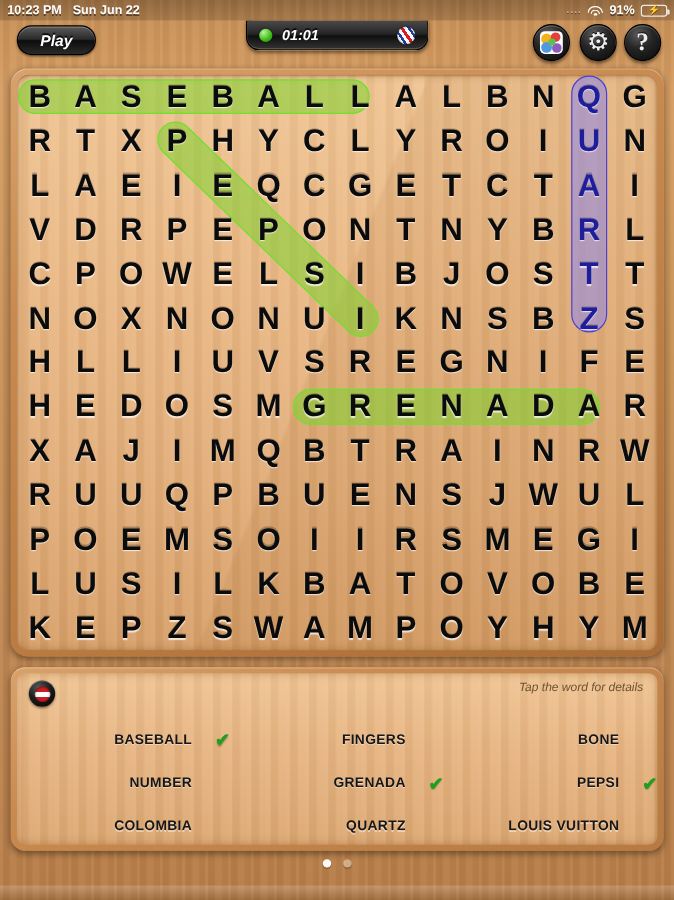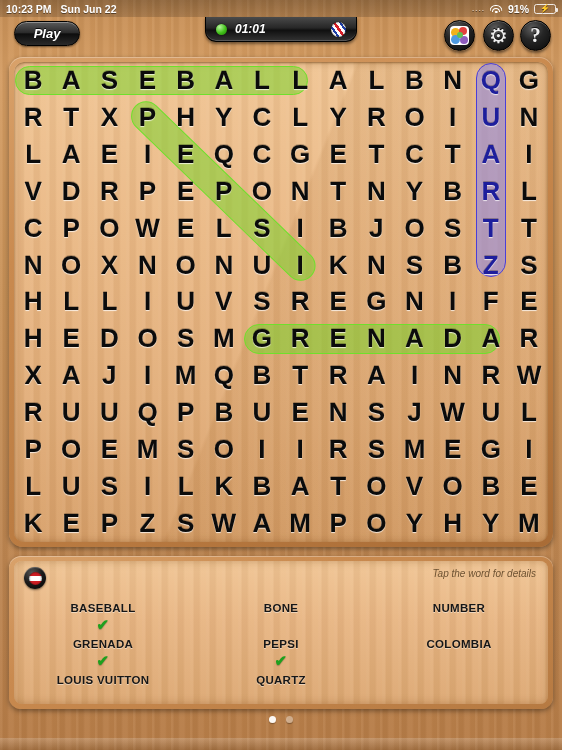--- a/index.html
+++ b/index.html
@@ -337,29 +337,28 @@
     top: 38px;
     display: grid;
     grid-template-columns: repeat(3, 1fr);
     grid-auto-rows: 36px;
     align-items: center;
     z-index: 2;
   }
   .word-item {
     display: flex;
     align-items: center;
-    justify-content: space-between;
-    gap: 3px;
+    justify-content: flex-end;
+    gap: 19px;
     font-size: 11.5px;
     font-weight: bold;
     color: #161616;
     letter-spacing: 0.3px;
     cursor: pointer;
     text-shadow: 0 1px 0 rgba(255,255,255,0.45);
-    flex-direction: column;
   }
   .check {
     color: #1ea01e;
     font-size: 15px;
     font-weight: bold;
     line-height: 1;
     text-shadow: 0 1px 1px rgba(0,0,0,0.25);
   }
   .check.hidden { visibility: hidden; }
 
@@ -641,45 +640,49 @@
     <div class="flag-btn">
         <span class="inner"></span>
       </div>
     <div class="hint-text">Tap the word for details</div>
     <div class="word-grid" id="word-grid">
         <div class="word-item">
           <span>BASEBALL</span>
           <span class="check">✔</span>
         </div>
         <div class="word-item">
+          <span>FINGERS</span>
+          <span class="check hidden">✔</span>
+        </div>
+        <div class="word-item">
           <span>BONE</span>
           <span class="check hidden">✔</span>
         </div>
         <div class="word-item">
           <span>NUMBER</span>
           <span class="check hidden">✔</span>
         </div>
         <div class="word-item">
           <span>GRENADA</span>
           <span class="check">✔</span>
         </div>
         <div class="word-item">
           <span>PEPSI</span>
           <span class="check">✔</span>
         </div>
         <div class="word-item">
           <span>COLOMBIA</span>
           <span class="check hidden">✔</span>
         </div>
         <div class="word-item">
+          <span>QUARTZ</span>
+          <span class="check hidden">✔</span>
+        </div>
+        <div class="word-item">
           <span>LOUIS VUITTON</span>
-          <span class="check hidden">✔</span>
-        </div>
-        <div class="word-item">
-          <span>QUARTZ</span>
           <span class="check hidden">✔</span>
         </div>
       </div>
   </div>
 </div>
 
 <div class="dots" id="dots">
     <span class="dot active"></span>
     <span class="dot"></span>
   </div>

